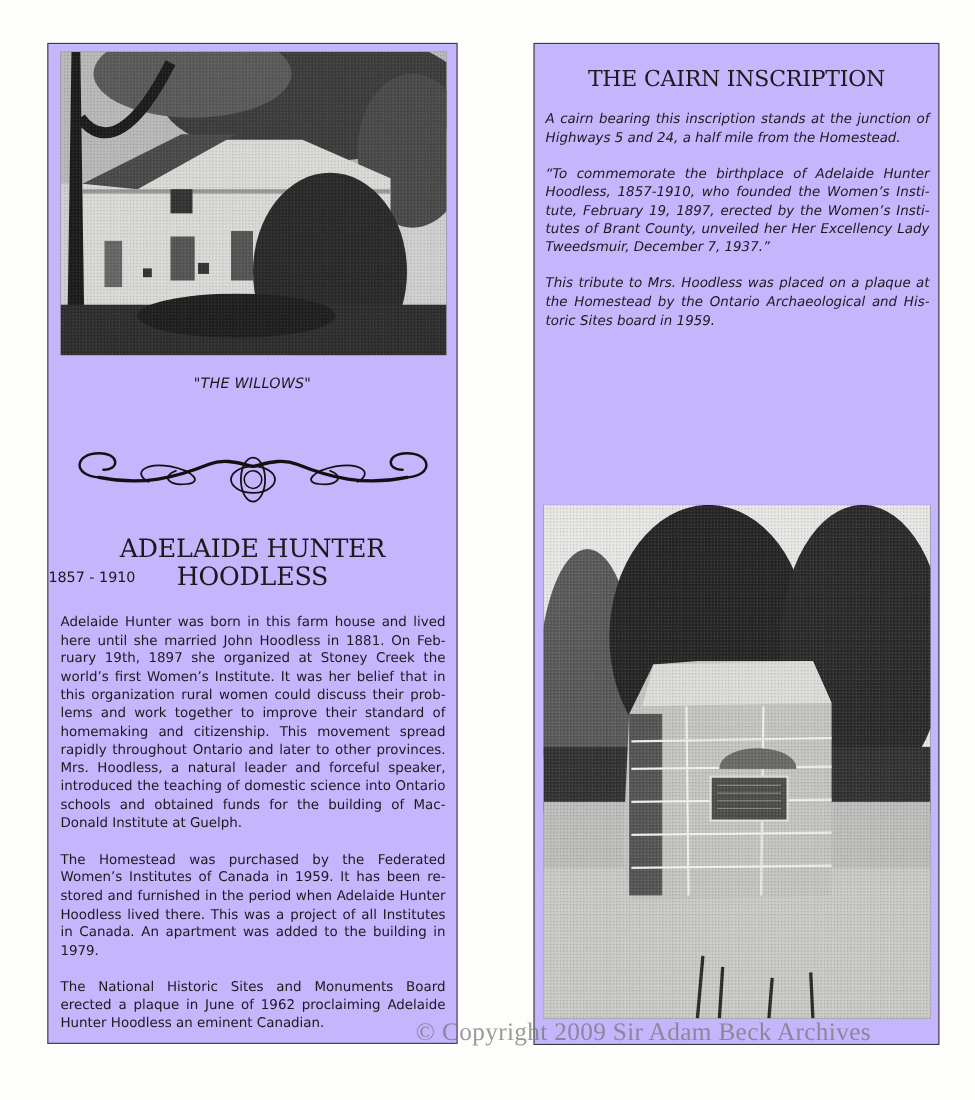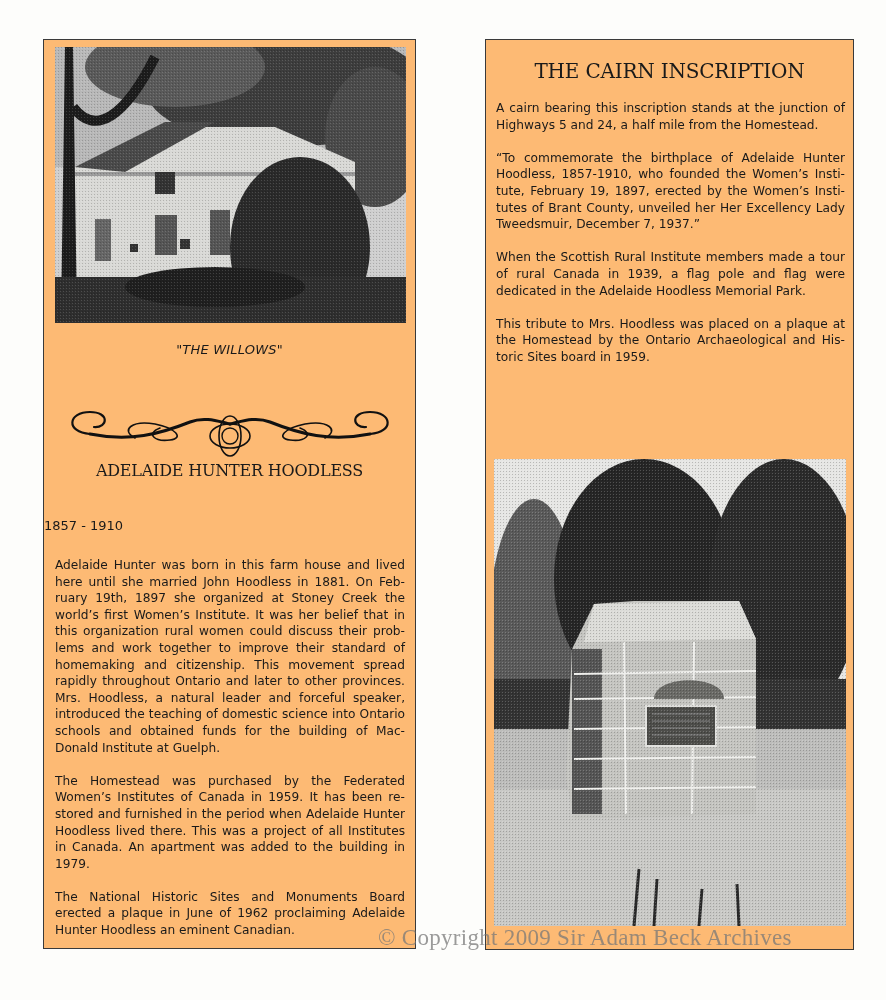--- a/index.html
+++ b/index.html
@@ -5,21 +5,21 @@
     html, body { margin: 0; padding: 0; }
     body {
       width: 886px; height: 1000px; position: relative; overflow: hidden;
       background: #fdfdfb;
       font-family: "DejaVu Sans", sans-serif;
       color: #1a1a1a;
     }
     .panel {
       position: absolute;
       border: 1.5px solid #3a3a3a;
-      background: #fdba74;
+      background: #c4b5fd;
       box-sizing: border-box;
     }
     #left-panel { left: 43px; top: 39px; width: 373px; height: 910px; }
     #right-panel { left: 485px; top: 39px; width: 369px; height: 911px; }
 
     .photo {
       position: absolute;
       overflow: hidden;
       background: #777;
     }
@@ -32,34 +32,34 @@
     }
     #willows-caption { top: 302px; }
 
     #flourish { position: absolute; left: 16px; top: 354px; width: 340px; height: 66px; }
 
     .serif-title {
       position: absolute; left: 0; width: 100%; text-align: center;
       font-family: "DejaVu Serif", "Liberation Serif", serif;
       font-weight: normal; margin: 0;
     }
-    #hoodless-title { top: 421px; font-size: 16px; letter-spacing: -0.2px; }
+    #hoodless-title { top: 446px; font-size: 23px; letter-spacing: -0.2px; }
     #hoodless-years { position: absolute; top: 478px; left: 0; width: 100%; text-align: left; font-size: 13px; }
     #cairn-title { top: 19px; font-size: 20px; letter-spacing: -0.2px; }
 
     .body-text {
       position: absolute;
       font-size: 12.2px;
       line-height: 16.6px;
       text-align: justify;
       hyphens: manual;
     }
     .body-text p { margin: 0 0 16.6px 0; }
     #left-body { left: 11px; top: 517px; width: 350px; }
-    #right-body { left: 10px; top: 60px; width: 349px; }
+    #right-body { left: 10px; top: 60px; width: 349px; font-style: italic; }
 
     #copyright {
       position: absolute; left: 358px; top: 925px;
       font-family: "Liberation Serif", "DejaVu Serif", serif;
       font-size: 23px; color: rgba(120,120,120,0.75);
       white-space: nowrap; letter-spacing: 0.3px; margin-left: 20px;
     }
   </style>
 </head>
 <body>
@@ -129,21 +129,20 @@
     <p>The National Historic Sites and Monuments Board erected a plaque in June of 1962 proclaiming Adelaide Hunter Hoodless an eminent Canadian.</p>
   </div>
 </div>
 
 <div id="right-panel" class="panel">
   <h1 id="cairn-title" class="serif-title">THE CAIRN INSCRIPTION</h1>
 
   <div id="right-body" class="body-text">
     <p>A cairn bearing this inscription stands at the junction of Highways 5 and 24, a half mile from the Homestead.</p>
     <p>“To commemorate the birthplace of Adelaide Hunter Hoodless, 1857-1910, who founded the Women’s Insti­tute, February 19, 1897, erected by the Women’s Insti­tutes of Brant County, unveiled her Her Excellency Lady Tweedsmuir, December 7, 1937.”</p>
-    <p>When the Scottish Rural Institute members made a tour of rural Canada in 1939, a flag pole and flag were dedicated in the Adelaide Hoodless Memorial Park.</p>
     <p>This tribute to Mrs. Hoodless was placed on a plaque at the Homestead by the Ontario Archaeological and His­toric Sites board in 1959.</p>
   </div>
 
   <div id="cairn-photo" class="photo">
     <svg width="352" height="467" viewBox="0 0 352 467">
       <defs>
         <pattern id="grain2" width="3" height="3" patternUnits="userSpaceOnUse">
           <rect x="0" y="0" width="1" height="1" fill="rgba(0,0,0,0.2)"></rect>
           <rect x="2" y="2" width="1" height="1" fill="rgba(255,255,255,0.2)"></rect>
         </pattern>

